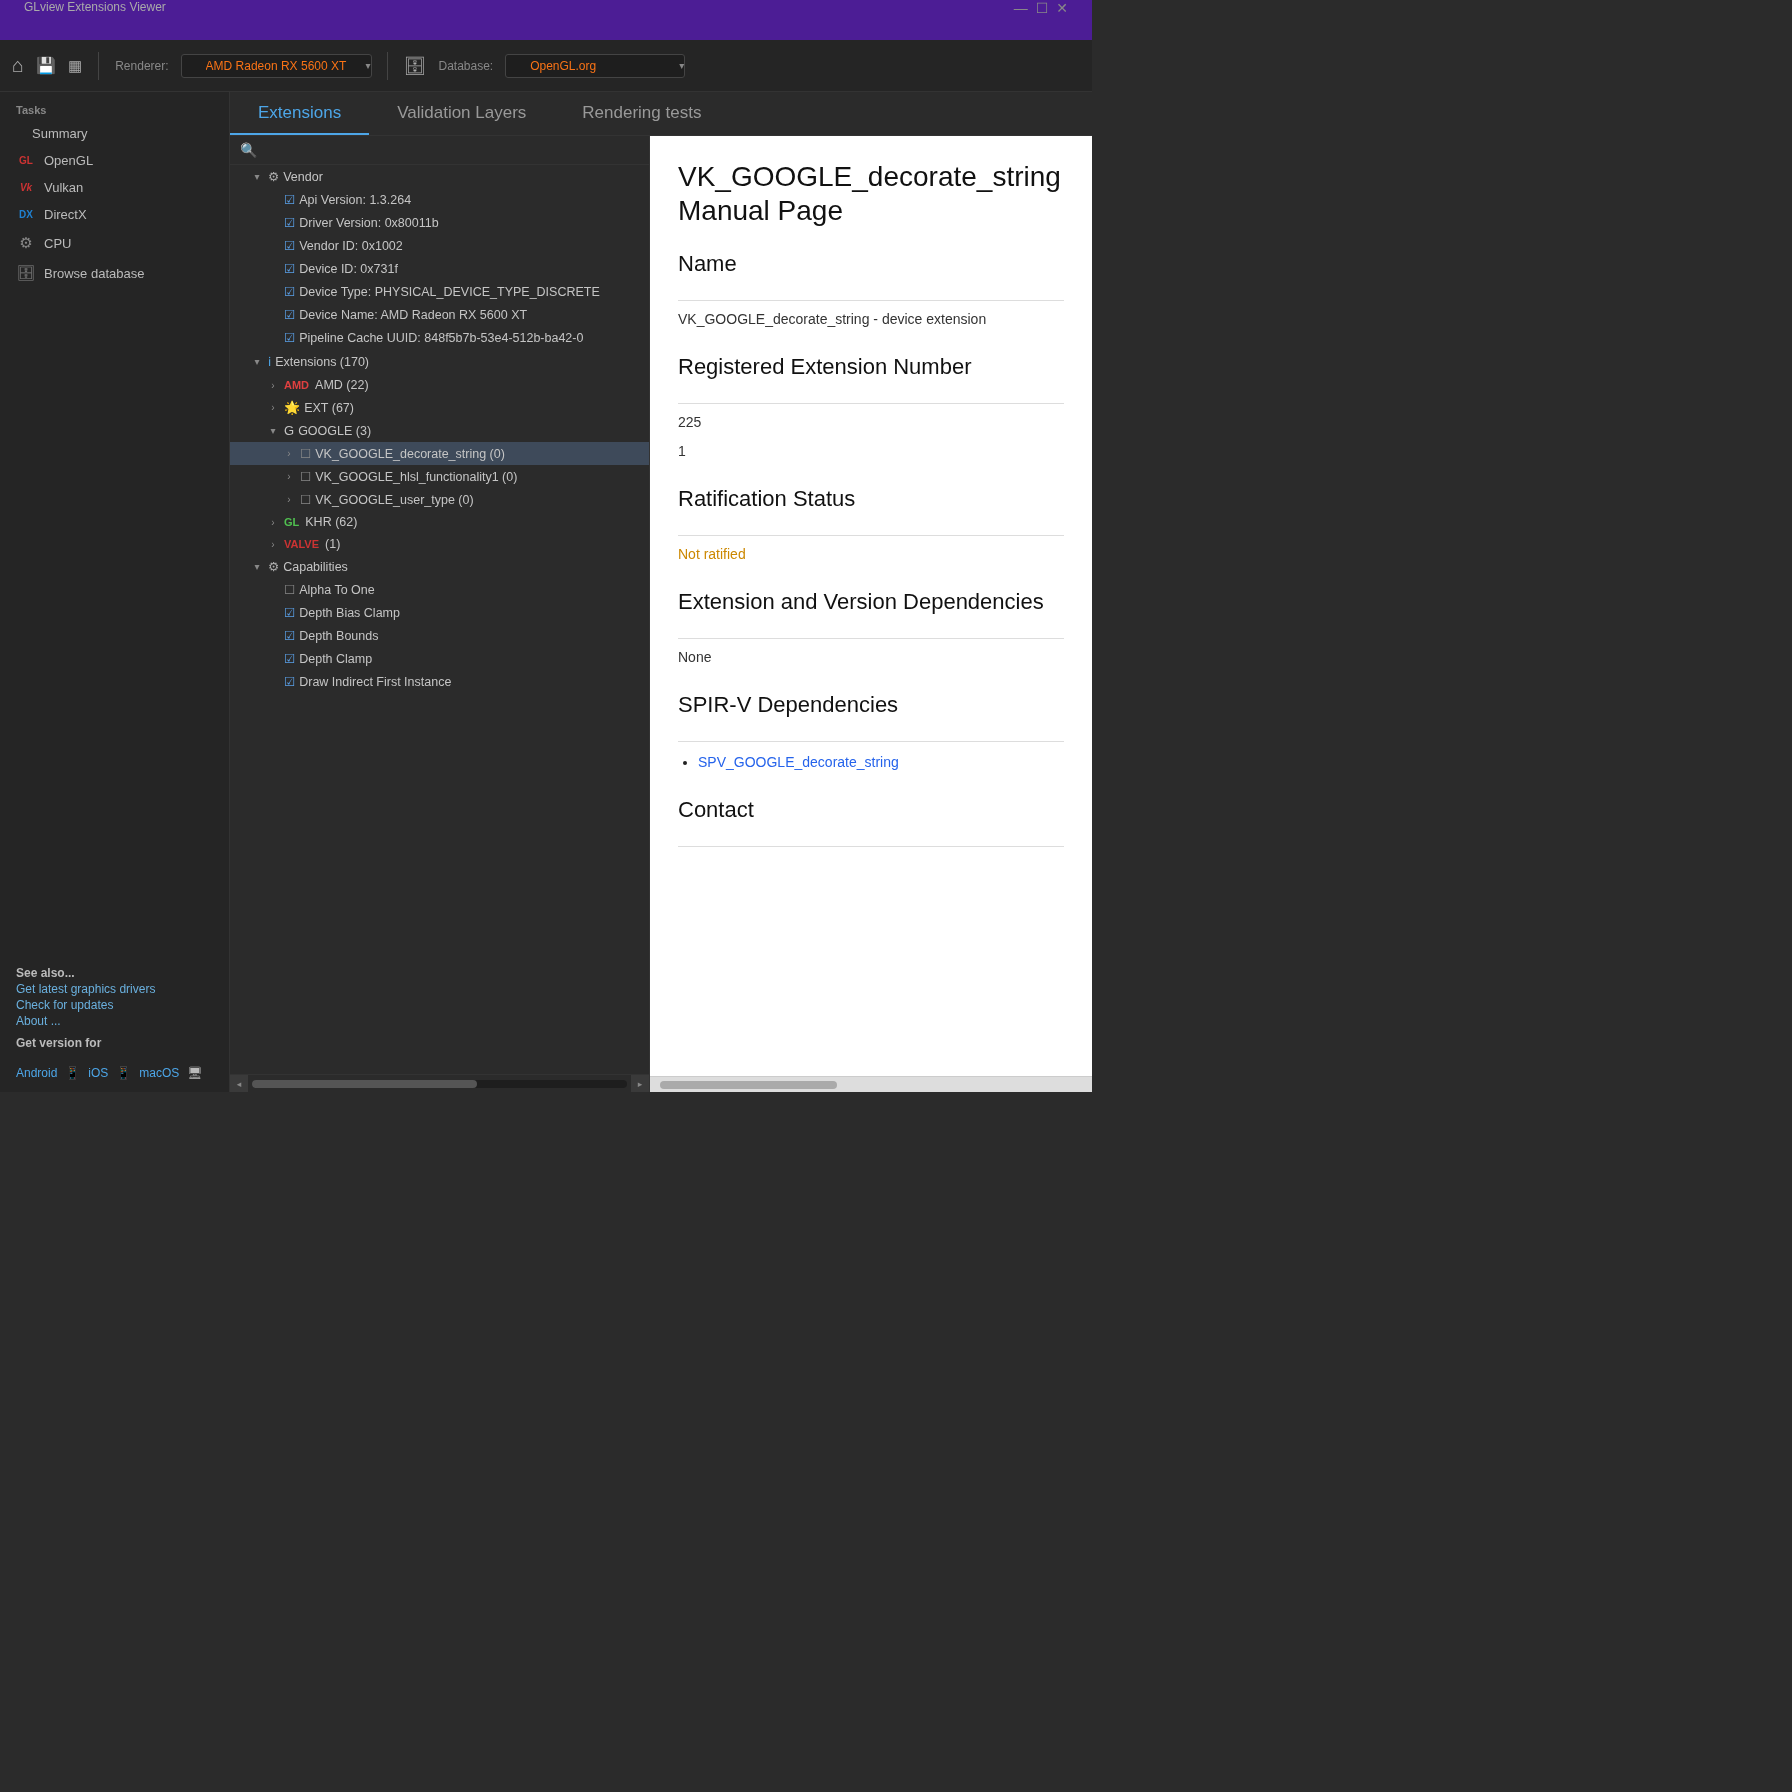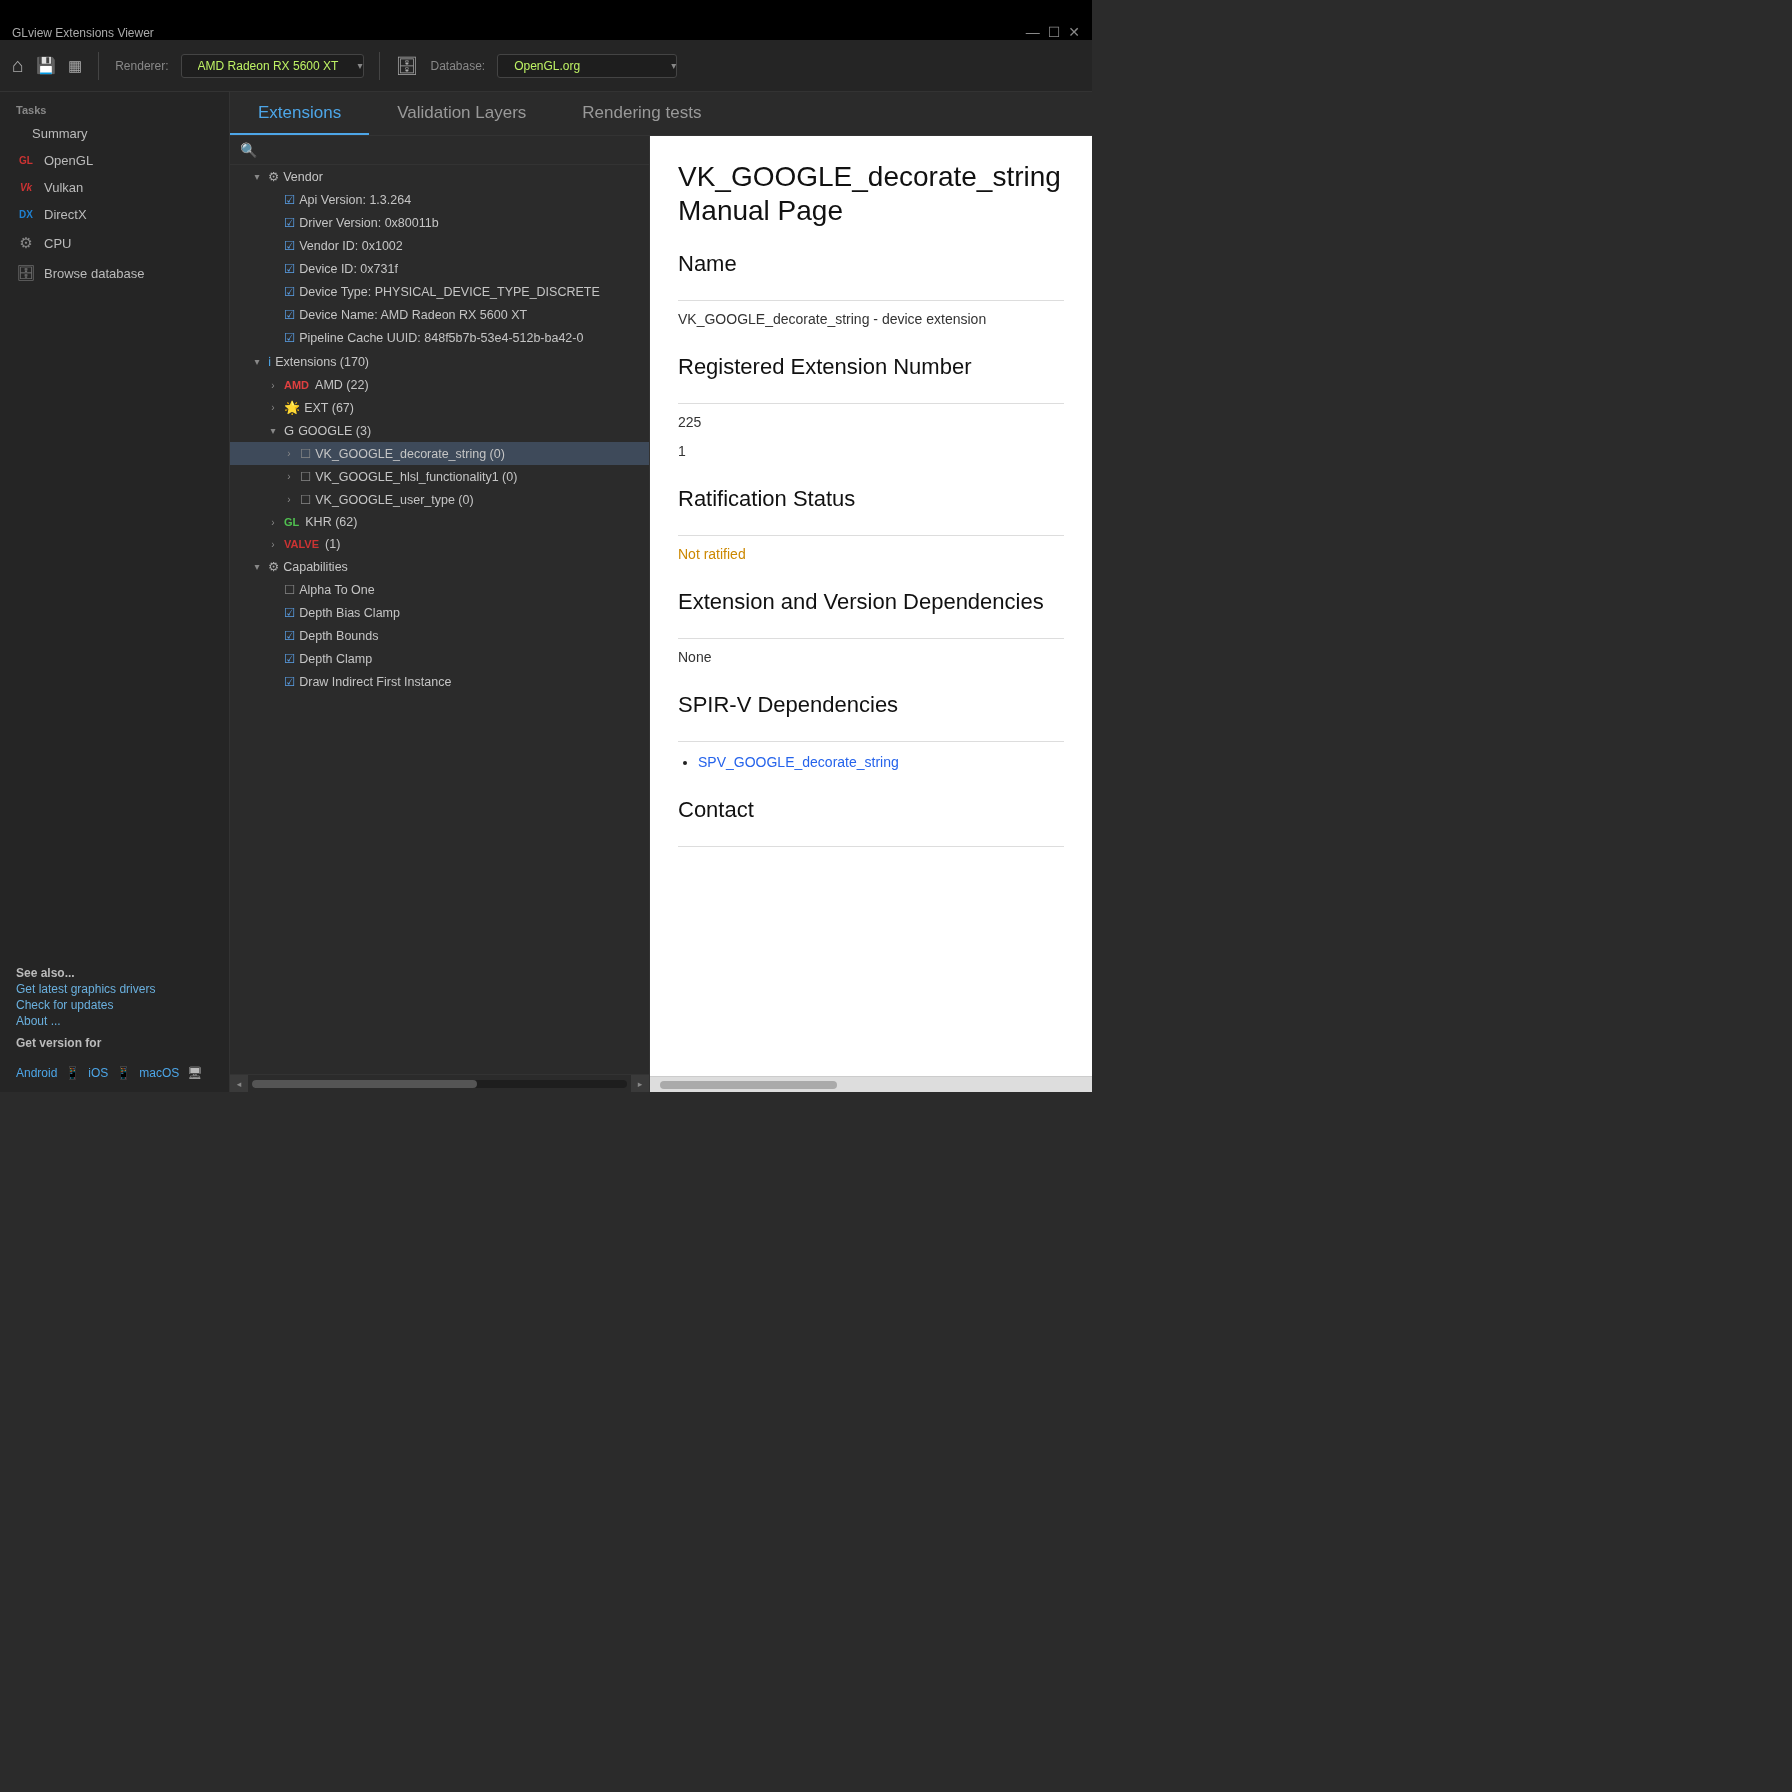--- a/index.html
+++ b/index.html
@@ -8,25 +8,25 @@
       background: #2b2b2b;
       color: #ccc;
       width: 1092px;
       height: 1092px;
       overflow: hidden;
       font-size: 13px;
     }
     
     #titlebar {
       height: 40px;
-      background: #000000;
-      display: flex;
-      align-items: flex-end;
+      background: #4c1d95;
+      display: flex;
+      align-items: flex-start;
       justify-content: space-between;
-      padding: 0 12px;
+      padding: 0 24px;
       color: #aaa;
       font-size: 12px;
     }
     #titlebar-controls {
       display: flex;
       gap: 8px;
     }
     #titlebar-controls span {
       font-size: 14px;
       color: #888;
@@ -47,22 +47,22 @@
       color: #aaa;
       cursor: pointer;
     }
     .toolbar-label {
       color: #888;
       font-size: 12px;
     }
     .toolbar-select {
       background: #1e1e1e;
       border: 1px solid #444;
-      color: #bef264;
-      padding: 4px 24px 4px 16px;
+      color: #f97316;
+      padding: 4px 24px 4px 24px;
       border-radius: 3px;
       font-size: 12px;
       appearance: none;
       cursor: pointer;
       min-width: 180px;
     }
     .toolbar-sep {
       width: 1px;
       height: 28px;
       background: #444;

